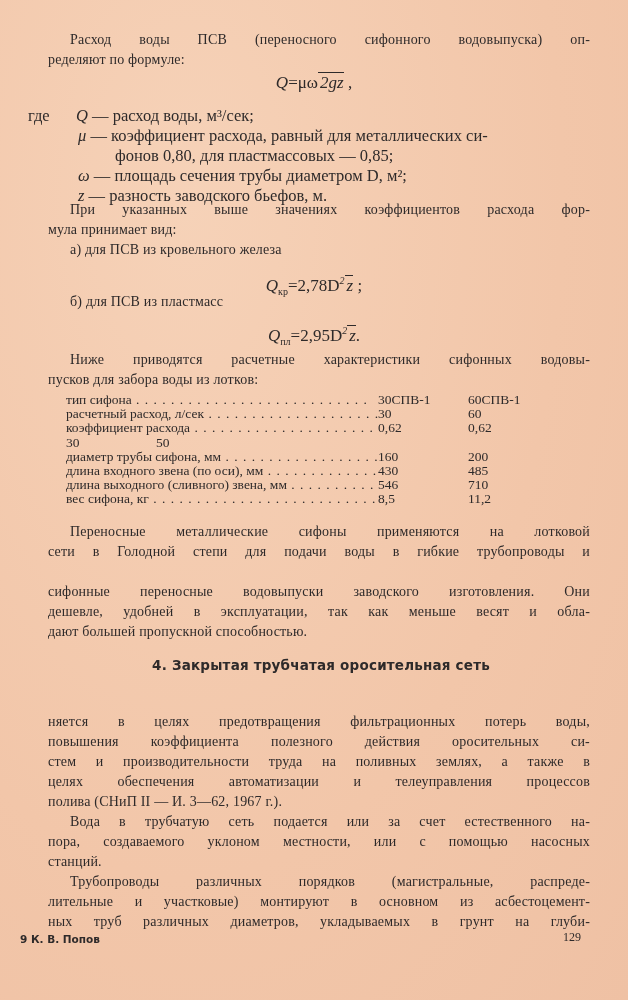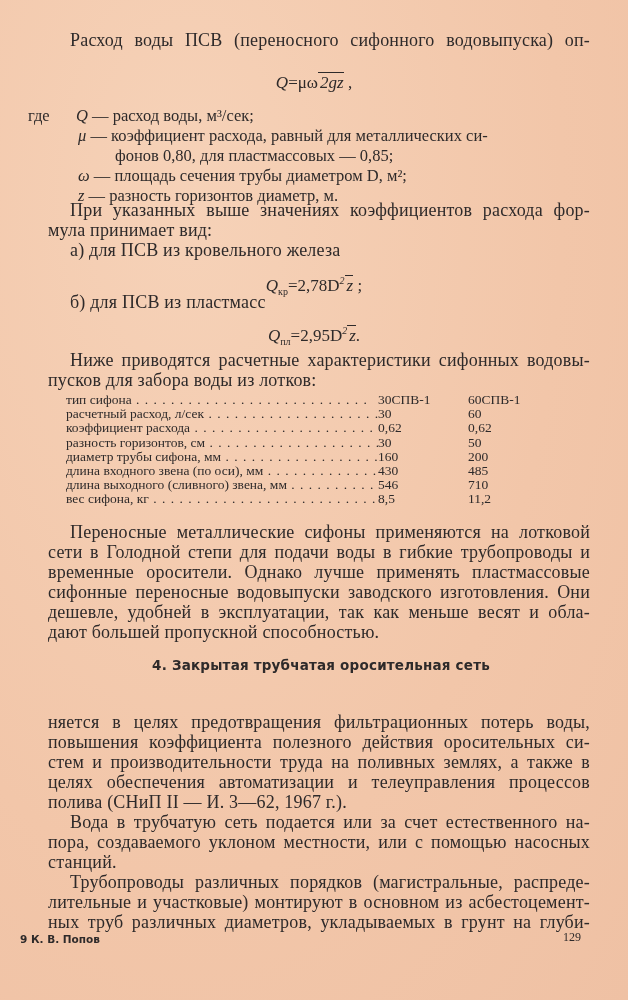--- a/index.html
+++ b/index.html
@@ -7,21 +7,21 @@
     width: 628px; height: 1000px; overflow: hidden;
     background: #f3c9ad;
     background-image: radial-gradient(ellipse at 30% 20%, #f6d2b8 0%, #f2c6a9 60%, #efc1a4 100%);
     font-family: "Liberation Serif", "DejaVu Serif", serif;
     color: #2e2a2a;
     position: relative;
   }
   .page { position: absolute; left: 0; top: 0; width: 628px; height: 1000px; }
   .line {
     position: absolute; left: 48px; width: 542px;
-    font-size: 18px; line-height: 20px; white-space: nowrap;
+    font-size: 14px; line-height: 20px; white-space: nowrap;
     text-align: justify; text-align-last: justify;
     letter-spacing: 0.2px;
   }
   .line.last { text-align-last: left; }
   .indent { left: 70px; width: 520px; }
   .formula {
     position: absolute; left: 0; width: 628px; text-align: center;
     font-size: 17px; line-height: 22px; font-style: italic;
   }
   .formula .up { font-style: normal; }
@@ -45,20 +45,21 @@
   }
   .footer-left { position: absolute; left: 20px; top: 925px; font-family: "DejaVu Sans", sans-serif; font-weight: bold; font-size: 10.5px; }
   .footer-right { position: absolute; left: 563px; top: 924px; font-size: 12px; }
 </style>
 </head>
 <body>
 
 <div class="page">
 
   <div class="line indent" style="top:30px">Расход воды ПСВ (переносного сифонного водовыпуска) оп-</div>
+  <div class="line last" style="top:50px">ределяют по формуле:</div>
 
   <div class="formula" style="top:72px">
     Q<span class="up">=μω</span><span class="sqrt">2gz</span><span class="up"> ,</span>
   </div>
 
   <div class="defs">
     <div class="defrow" style="top:106px; left:0">где</div>
     <div class="defrow" style="top:106px; left:48px">
       <span class="sym">Q</span>
       <span>— расход воды, м³/сек;</span>
@@ -69,21 +70,21 @@
     </div>
     <div class="defrow" style="top:146px; left:87px">
       <span>фонов 0,80, для пластмассовых — 0,85;</span>
     </div>
     <div class="defrow" style="top:166px; left:50px">
       <span class="sym">ω</span>
       <span>— площадь сечения трубы диаметром D, м²;</span>
     </div>
     <div class="defrow" style="top:186px; left:50px">
       <span class="sym">z</span>
-      <span>— разность горизонтов диаметр, м.</span>
+      <span>— разность заводского бьефов, м.</span>
     </div>
   </div>
 
   <div class="line indent" style="top:200px">При указанных выше значениях коэффициентов расхода фор-</div>
   <div class="line last" style="top:220px">мула принимает вид:</div>
 
   <div class="line last indent" style="top:240px">а) для ПСВ из кровельного железа</div>
   <div class="formula" style="top:270px">
     <span>Q</span><sub>кр</sub><span class="up">=2,78D</span><sup>2</sup><span class="sqrt">z</span><span class="up"> ;</span>
   </div>
@@ -106,21 +107,20 @@
         <span class="tlabel">расчетный расход, л/сек</span>
         <span class="tcol">30</span>
         <span class="tcol">60</span>
       </div>
     <div class="trow">
         <span class="tlabel">коэффициент расхода</span>
         <span class="tcol">0,62</span>
         <span class="tcol">0,62</span>
       </div>
     <div class="trow">
-        <span class="tlabel">разность горизонтов, см</span>
         <span class="tcol">30</span>
         <span class="tcol">50</span>
       </div>
     <div class="trow">
         <span class="tlabel">диаметр трубы сифона, мм</span>
         <span class="tcol">160</span>
         <span class="tcol">200</span>
       </div>
     <div class="trow">
         <span class="tlabel">длина входного звена (по оси), мм</span>
@@ -134,21 +134,20 @@
       </div>
     <div class="trow">
         <span class="tlabel">вес сифона, кг</span>
         <span class="tcol">8,5</span>
         <span class="tcol">11,2</span>
       </div>
   </div>
 
   <div class="line indent" style="top:522px">Переносные металлические сифоны применяются на лотковой</div>
   <div class="line" style="top:542px">сети в Голодной степи для подачи воды в гибкие трубопроводы и</div>
-  <div class="line" style="top:562px">временные оросители. Однако лучше применять пластмассовые</div>
   <div class="line" style="top:582px">сифонные переносные водовыпуски заводского изготовления. Они</div>
   <div class="line" style="top:602px">дешевле, удобней в эксплуатации, так как меньше весят и обла-</div>
   <div class="line last" style="top:622px">дают большей пропускной способностью.</div>
 
   <div class="heading">4. Закрытая трубчатая оросительная сеть</div>
 
   <div class="line" style="top:712px">няется в целях предотвращения фильтрационных потерь воды,</div>
   <div class="line" style="top:732px">повышения коэффициента полезного действия оросительных си-</div>
   <div class="line" style="top:752px">стем и производительности труда на поливных землях, а также в</div>
   <div class="line" style="top:772px">целях обеспечения автоматизации и телеуправления процессов</div>

